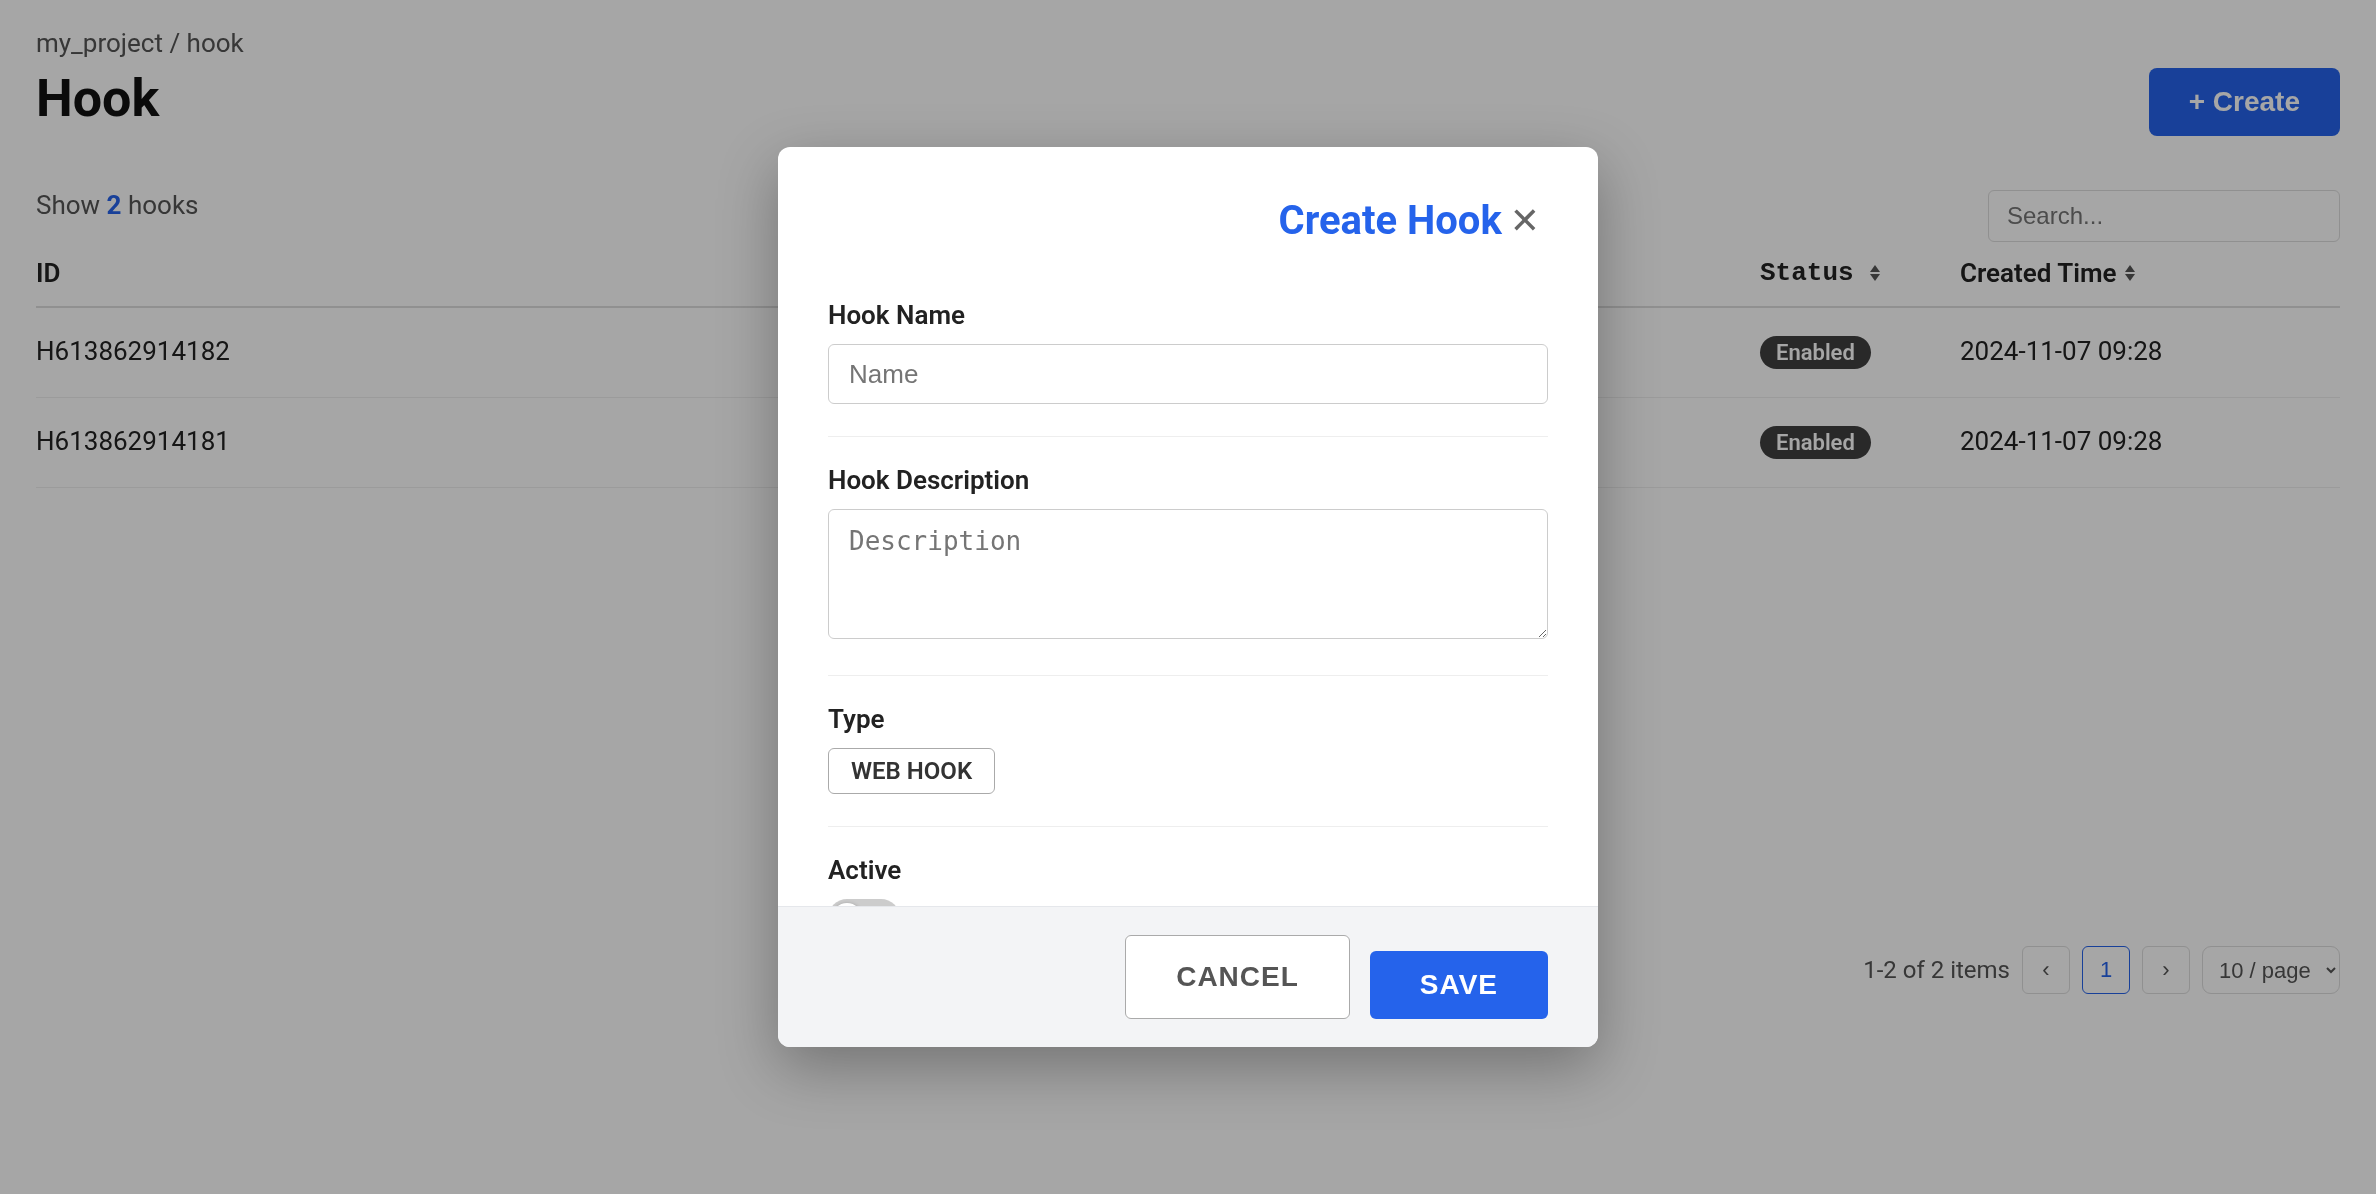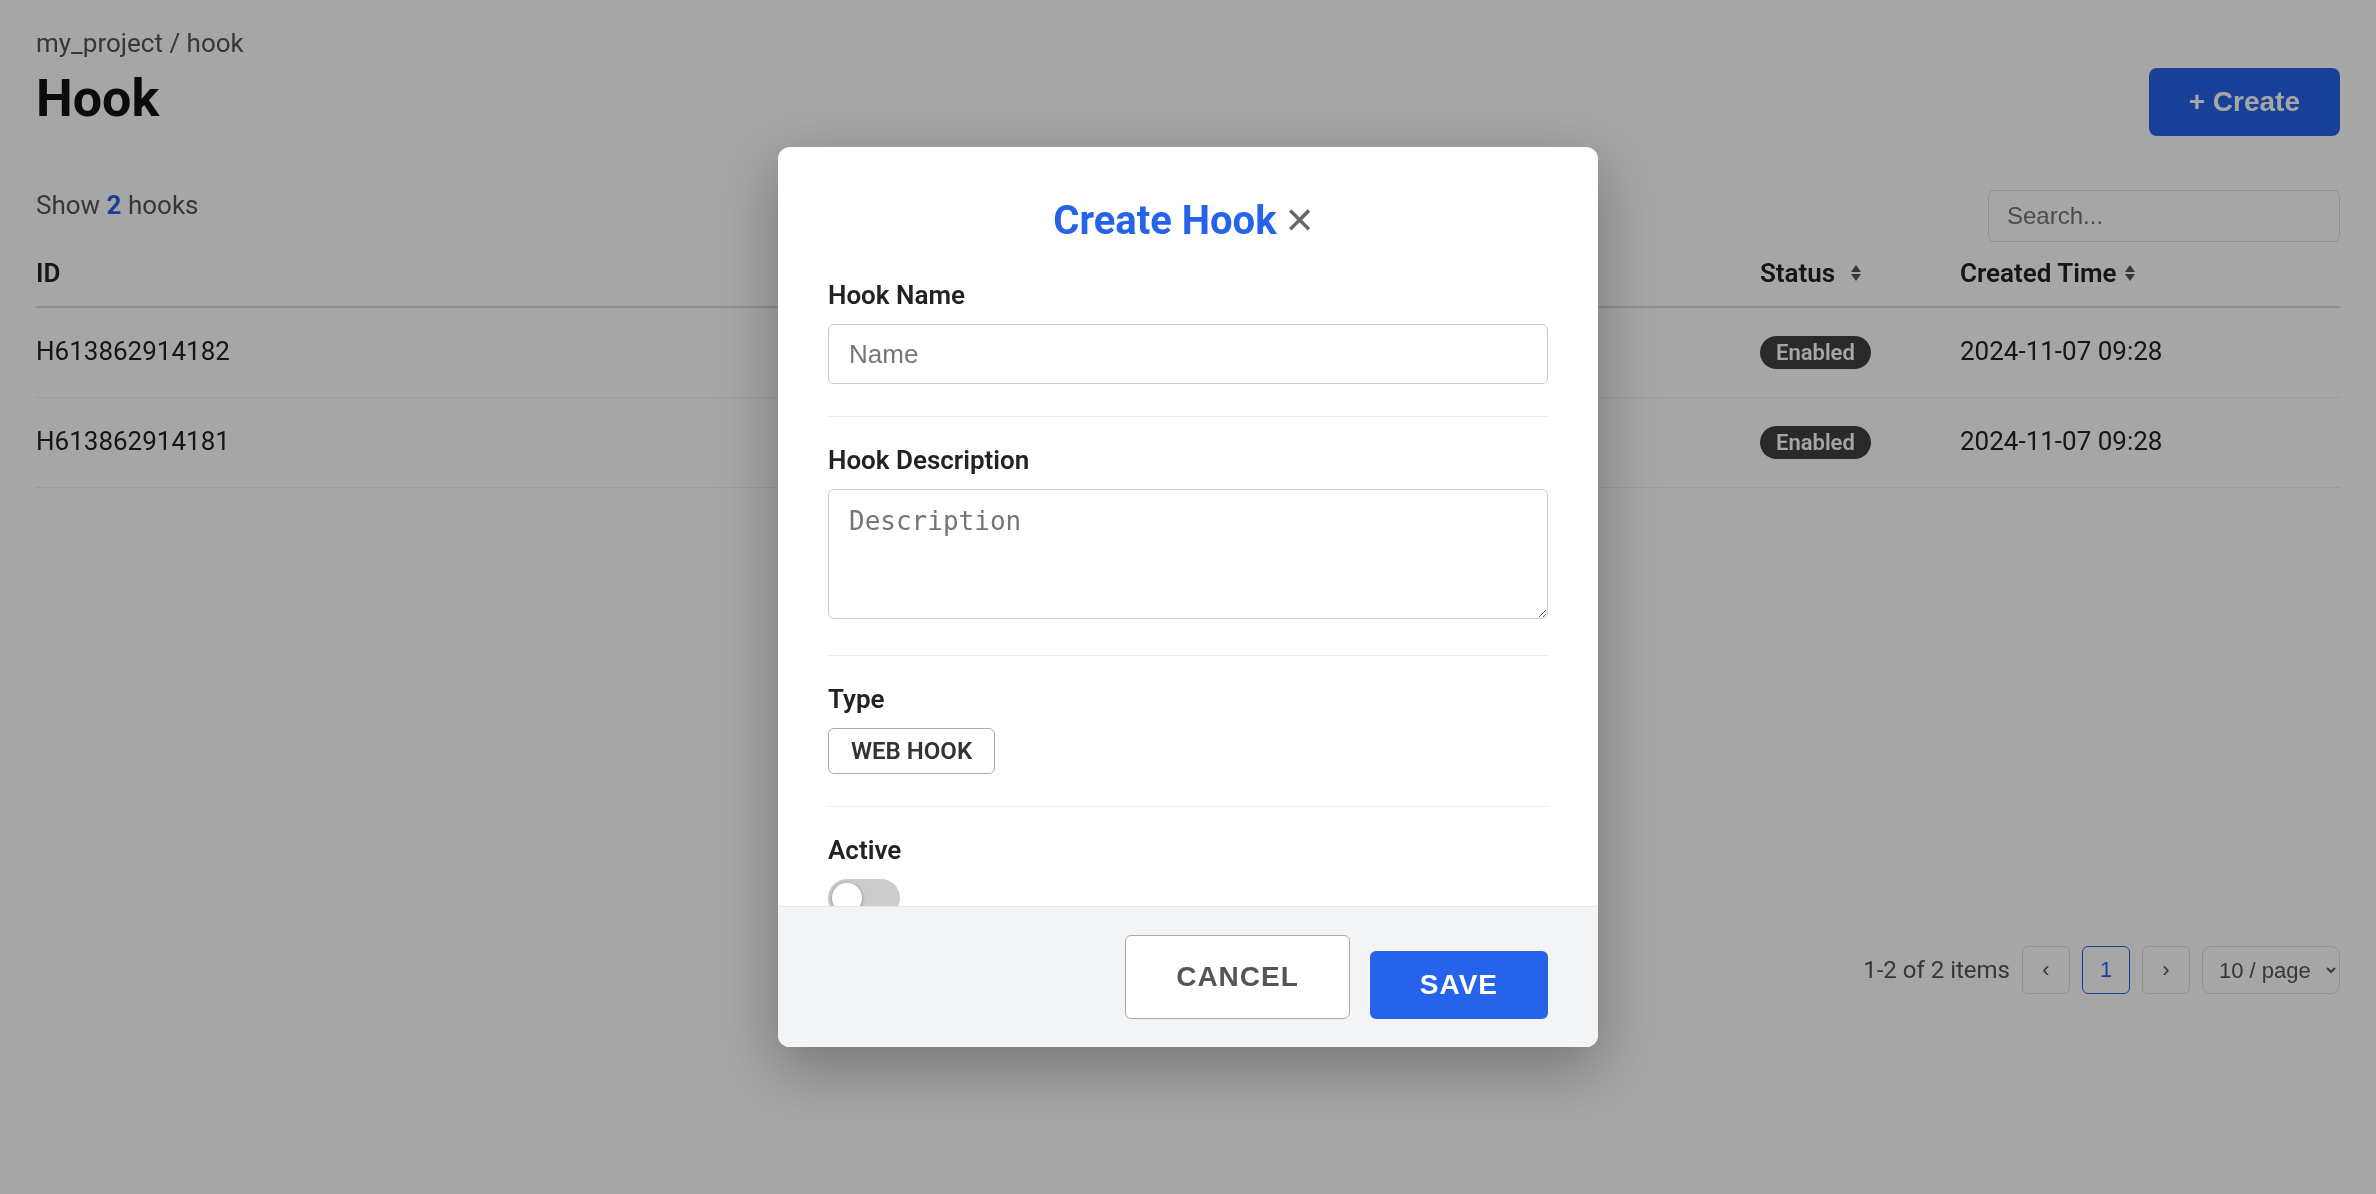--- a/index.html
+++ b/index.html
@@ -197,23 +197,23 @@
     }
 
     .modal-body {
       padding: 50px 50px 30px 50px;
       flex: 1;
       overflow-y: auto;
     }
 
     .modal-header {
       display: flex;
-      justify-content: center;
-      align-items: center;
-      margin-bottom: 36px;
+      justify-content: flex-end;
+      align-items: center;
+      margin-bottom: 56px;
     }
 
     .modal-title {
       font-size: 40px;
       font-weight: 700;
       color: #2563eb;
     }
 
     .close-btn {
       background: none;
@@ -360,21 +360,21 @@
 <button class="create-btn">+ Create</button>
 
 <div class="search-area">
   <input class="search-input" type="text" placeholder="Search..." style="">
 </div>
 
 <div class="table-area">
   <div class="table-header">
     <div class="col-id">ID</div>
     <div class="col-name"></div>
-    <div class="col-status" style="display:flex;align-items:center;gap:16px;">
+    <div class="col-status" style="display:flex;align-items:center;gap:16px;font-family:Liberation Mono, monospace;">
       <span>Status</span>
       <span class="sort-icon">
         <i class="sort-up"></i>
         <i class="sort-down"></i>
       </span>
     </div>
     <div class="col-time">
       <span>Created Time</span>
       <span class="sort-icon">
         <i class="sort-up"></i>

